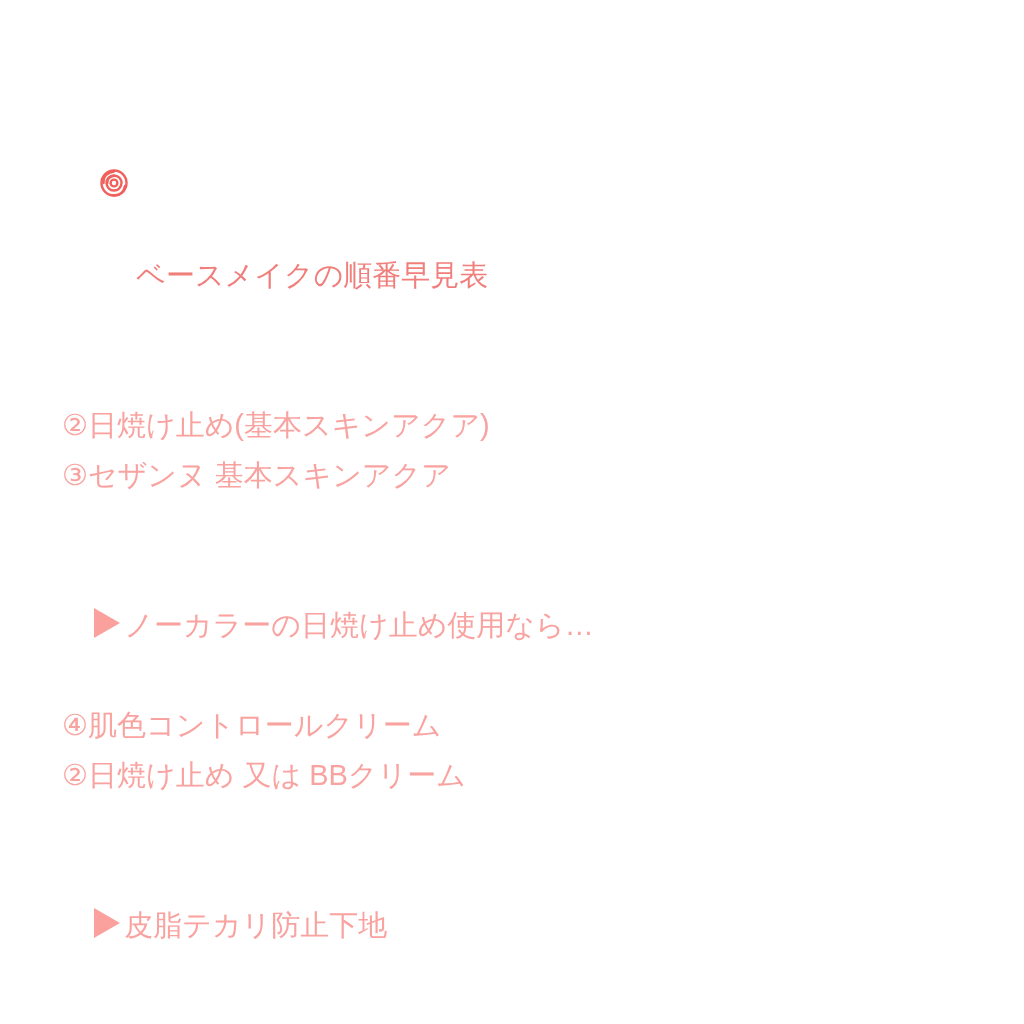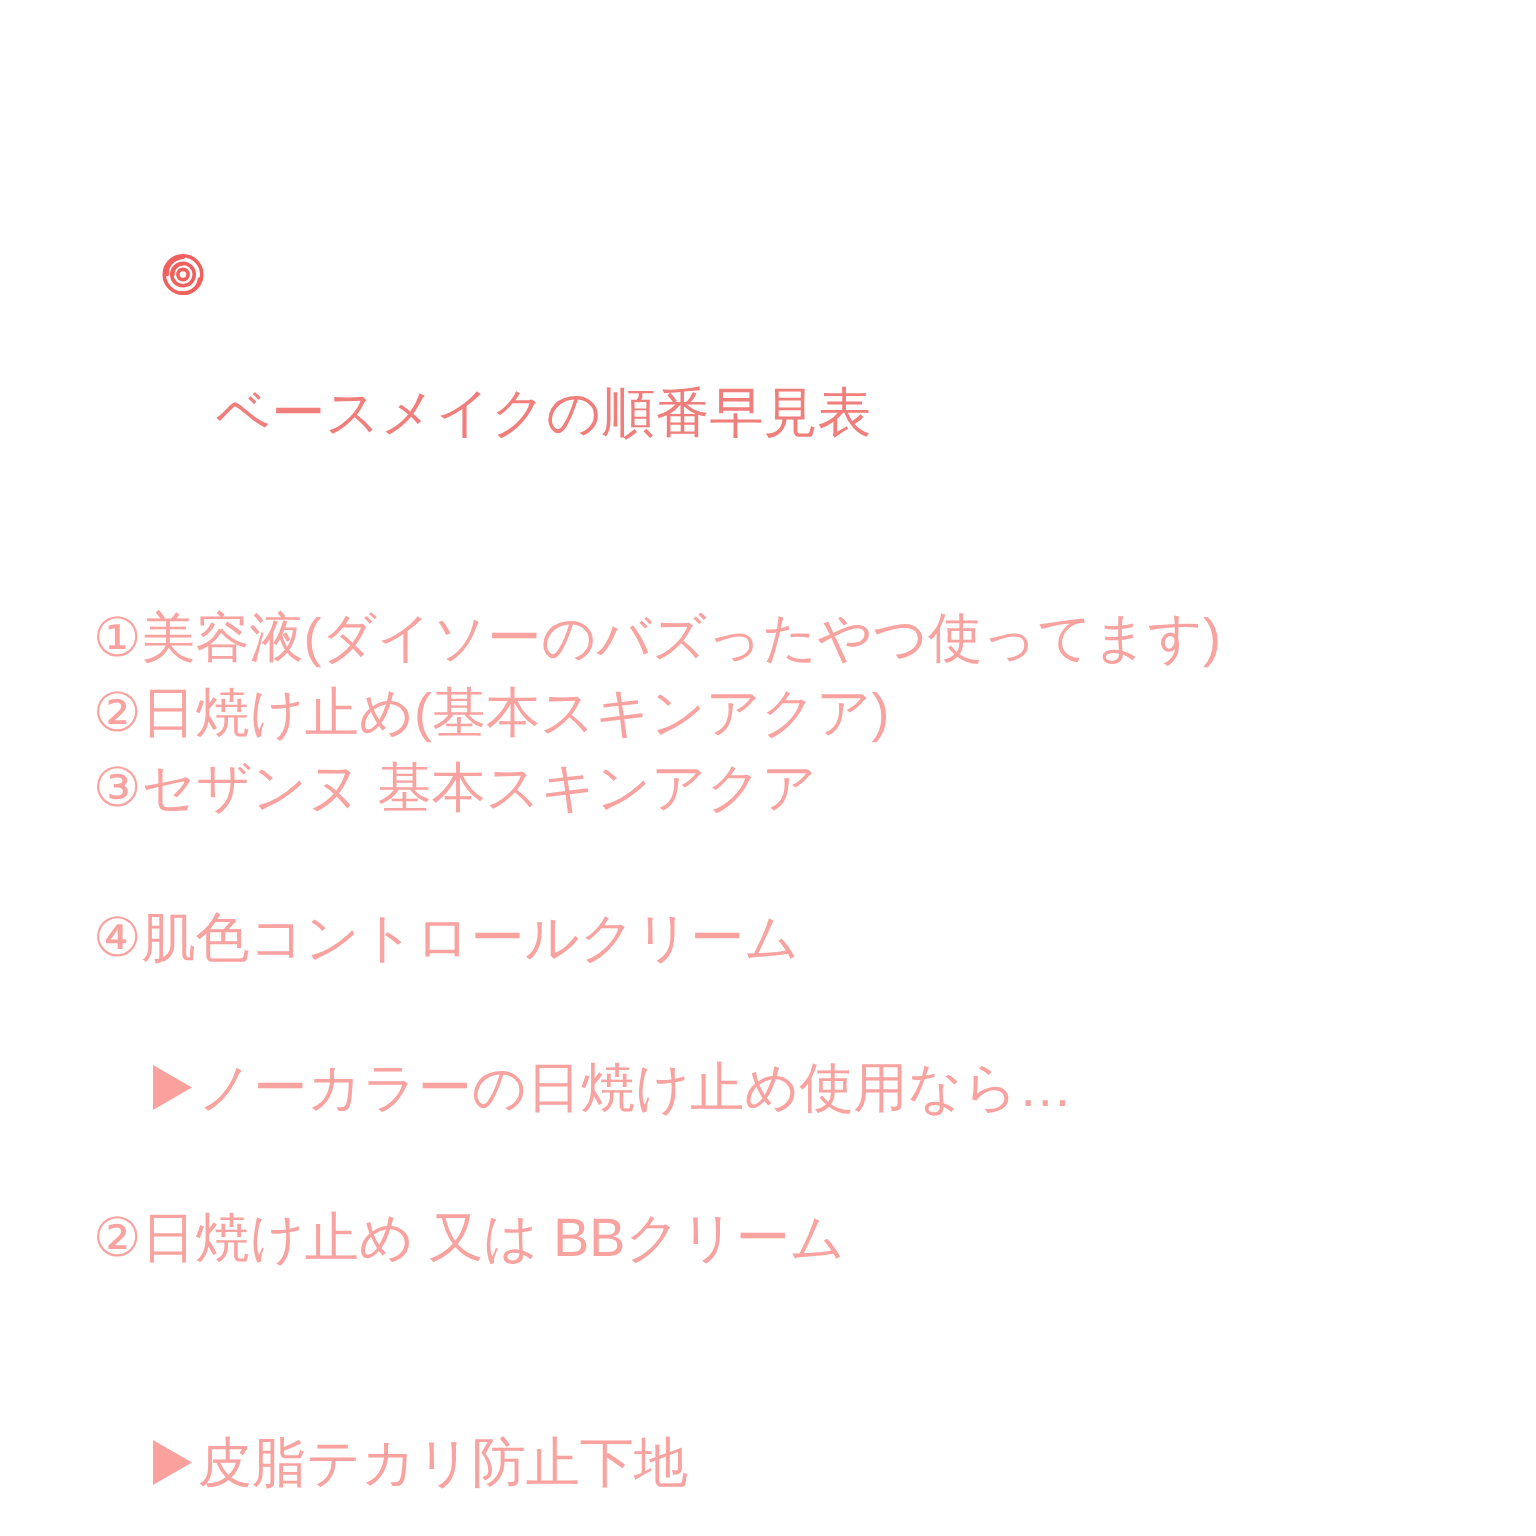--- a/index.html
+++ b/index.html
@@ -18,21 +18,21 @@
     position: relative;
     width: 1024px;
     height: 1024px;
     background: #ffffff;
     box-sizing: border-box;
     padding: 14px 0 0 0;
   }
 
   .line {
     display: block;
-    font-size: 36px;
+    font-size: 29px;
     line-height: 50px;
     color: #f9a3a0;
     white-space: pre;
     padding-left: 62px;
     letter-spacing: 0px;
   }
 
   .line.title {
     color: #f07f7c;
     padding-left: 62px;
@@ -85,30 +85,29 @@
           <circle cx="20" cy="19" r="7.5"></circle>
           <path d="M20 11.8 C15.5 12.5 13 15.2 13.3 19"></path>
           <circle cx="20" cy="19" r="3.4"></circle>
         </g>
       </svg>
     </span><span class="txt">ベースメイクの順番早見表</span>
   </div>
 
   <span class="spacer"></span>
 
-  <div class="line"><span class="txt">①美容液(ダイソーのバズったやつ使ってます)</span></div>
   <div class="line"><span class="txt">②日焼け止め(基本スキンアクア)</span></div>
   <div class="line"><span class="txt">③セザンヌ 基本スキンアクア</span></div>
 
   <span class="spacer"></span>
 
-  <div class="line"><span class="txt">④肌色コントロールクリーム</span></div>
   <div class="line">
     <span class="ico tri-icon"></span><span class="txt">ノーカラーの日焼け止め使用なら…</span>
   </div>
+  <div class="line"><span class="txt">④肌色コントロールクリーム</span></div>
   <div class="line"><span class="txt">②日焼け止め 又は BBクリーム</span></div>
 
   <span class="spacer"></span>
 
   <div class="line">
     <span class="ico tri-icon"></span><span class="txt">皮脂テカリ防止下地</span>
   </div>
 
 </div>
 

